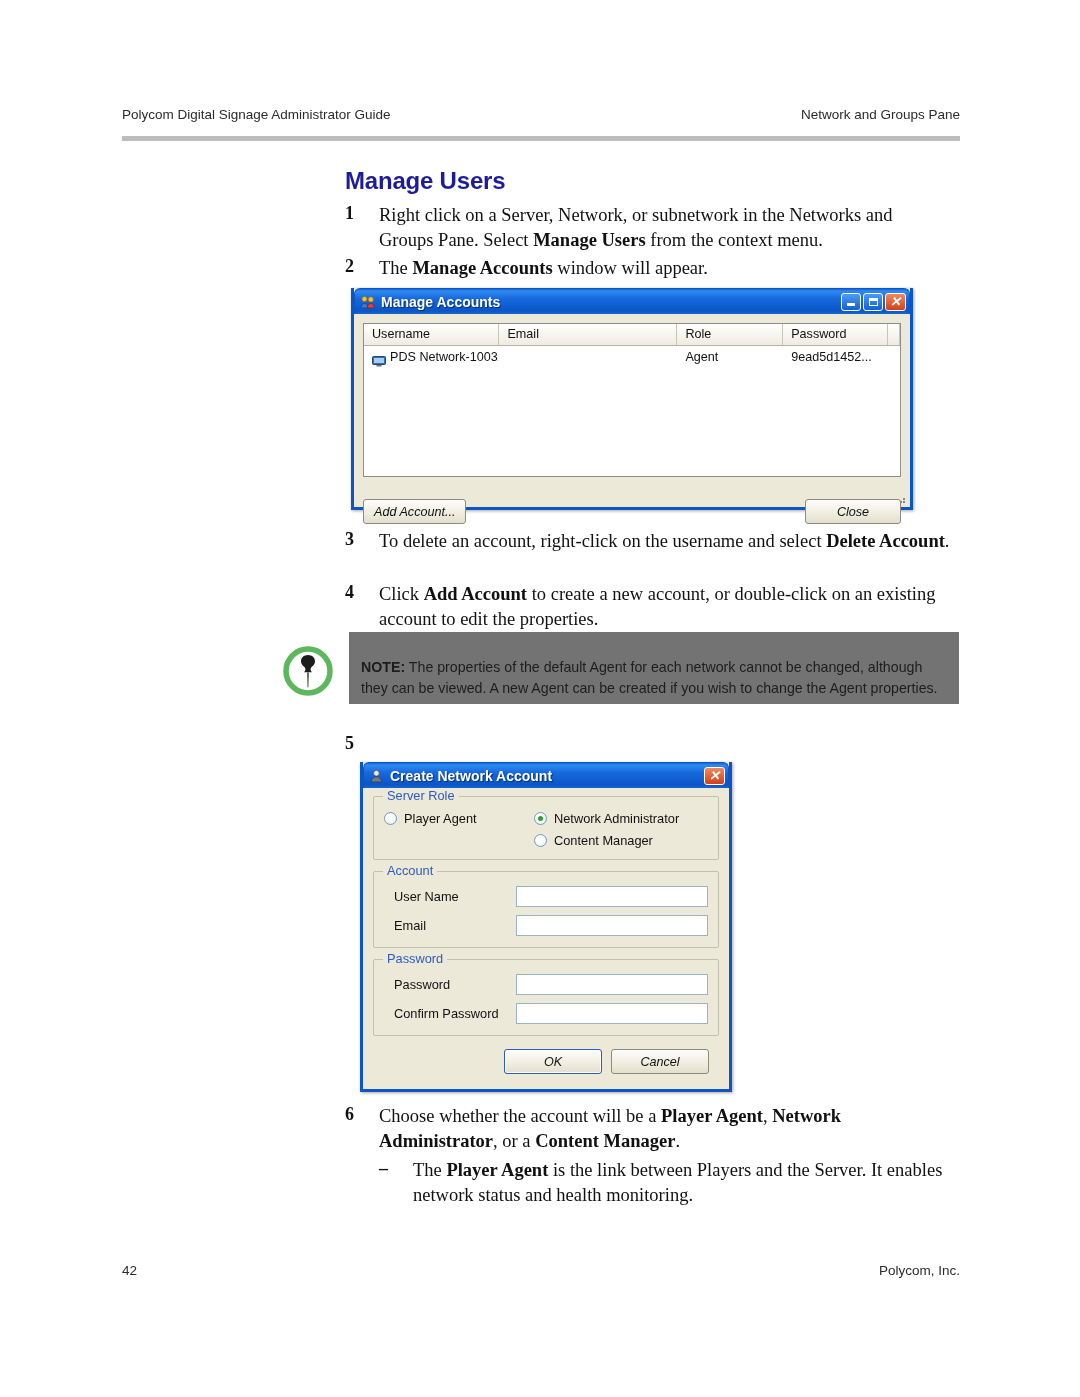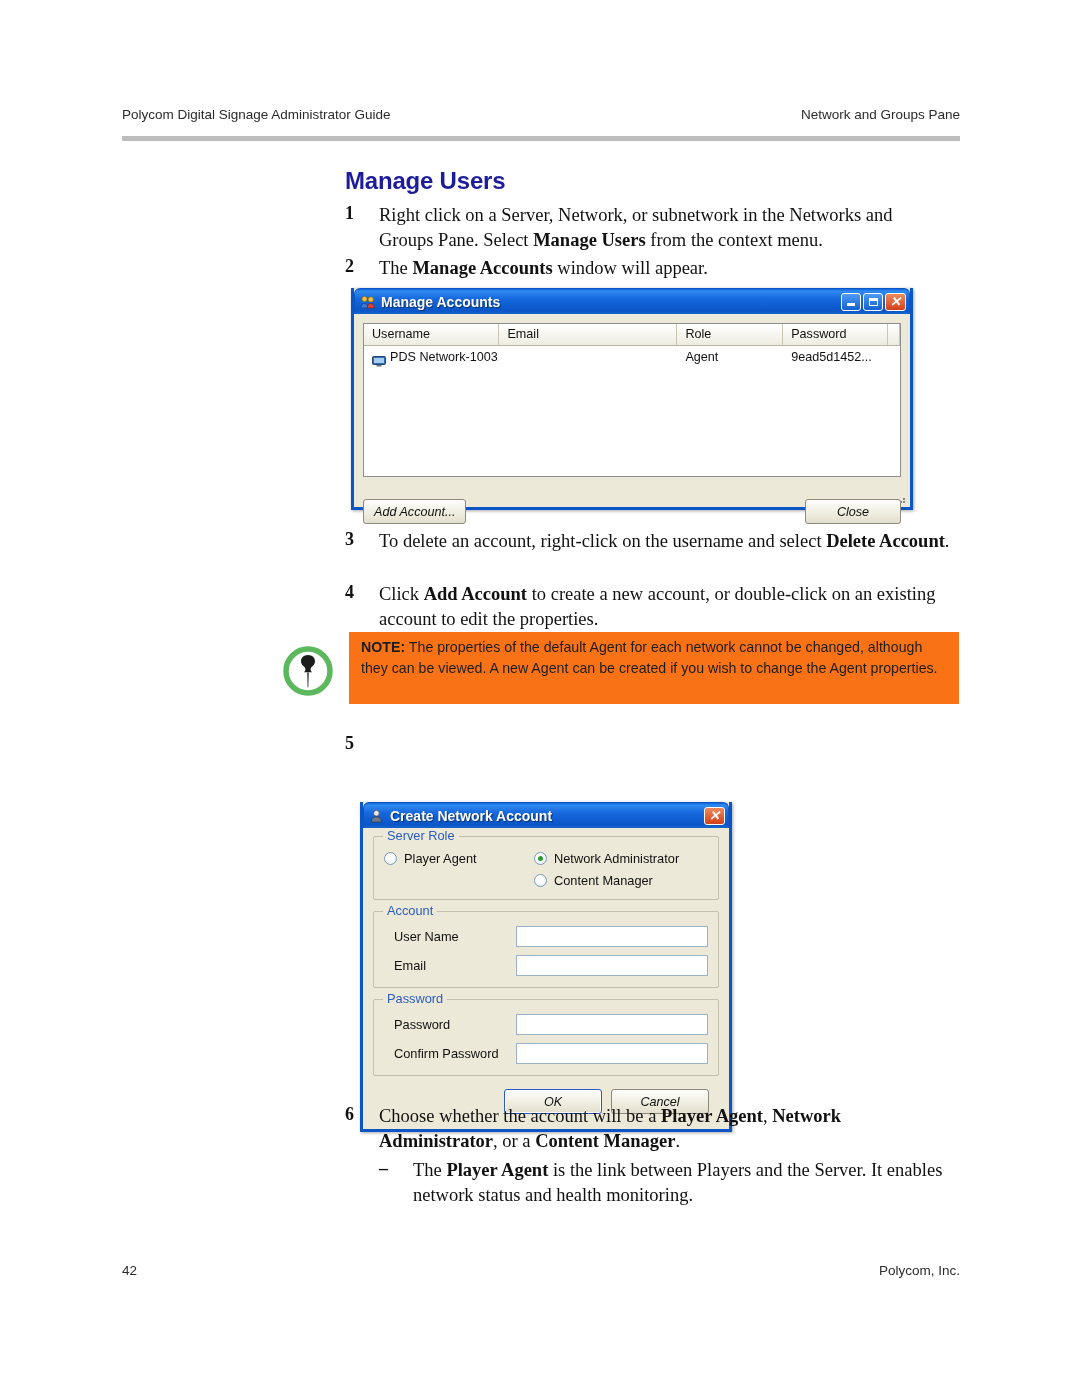--- a/index.html
+++ b/index.html
@@ -47,23 +47,23 @@
   .sub-bullet{ position:absolute; display:flex; }
   .sub-dash{
     width:34px; flex:0 0 34px;
     font-family:"Liberation Serif", serif;
     font-weight:bold; font-size:18px; color:#111;
   }
 
   
   .note-box{
     position:absolute; left:349px; top:632px; width:610px; height:72px;
-    background:#f97316;
+    background:#737373;
     box-sizing:border-box;
-    padding:5px 14px 0 12px;
+    padding:25px 14px 0 12px;
   }
   .note-text{
     font-family:"Liberation Sans", sans-serif;
     font-size:14.2px; line-height:21px; color:#1d1d1d;
   }
   .note-icon{
     position:absolute; left:280px; top:643px;
     width:56px; height:56px;
   }
 
@@ -152,21 +152,21 @@
   }
   .grip{
     position:absolute; right:4px; bottom:3px; width:10px; height:10px;
     background:
       radial-gradient(circle 1px at 8px 8px,#888 99%,transparent 100%),
       radial-gradient(circle 1px at 5px 8px,#888 99%,transparent 100%),
       radial-gradient(circle 1px at 8px 5px,#888 99%,transparent 100%);
   }
 
   
-  #create-account{ left:360px; top:802px; width:372px; height:330px; }
+  #create-account{ left:360px; top:762px; width:372px; height:330px; }
   .ca-body{ padding:8px 10px 0 10px; }
   .grp{
     border:1px solid #c4c0b0; border-radius:2px;
     margin-bottom:11px; position:relative;
     padding:14px 10px 11px 10px;
     box-sizing:border-box;
   }
   .grp-label{
     position:absolute; top:-9px; left:9px; background:#ece9d8;
     padding:0 4px;

